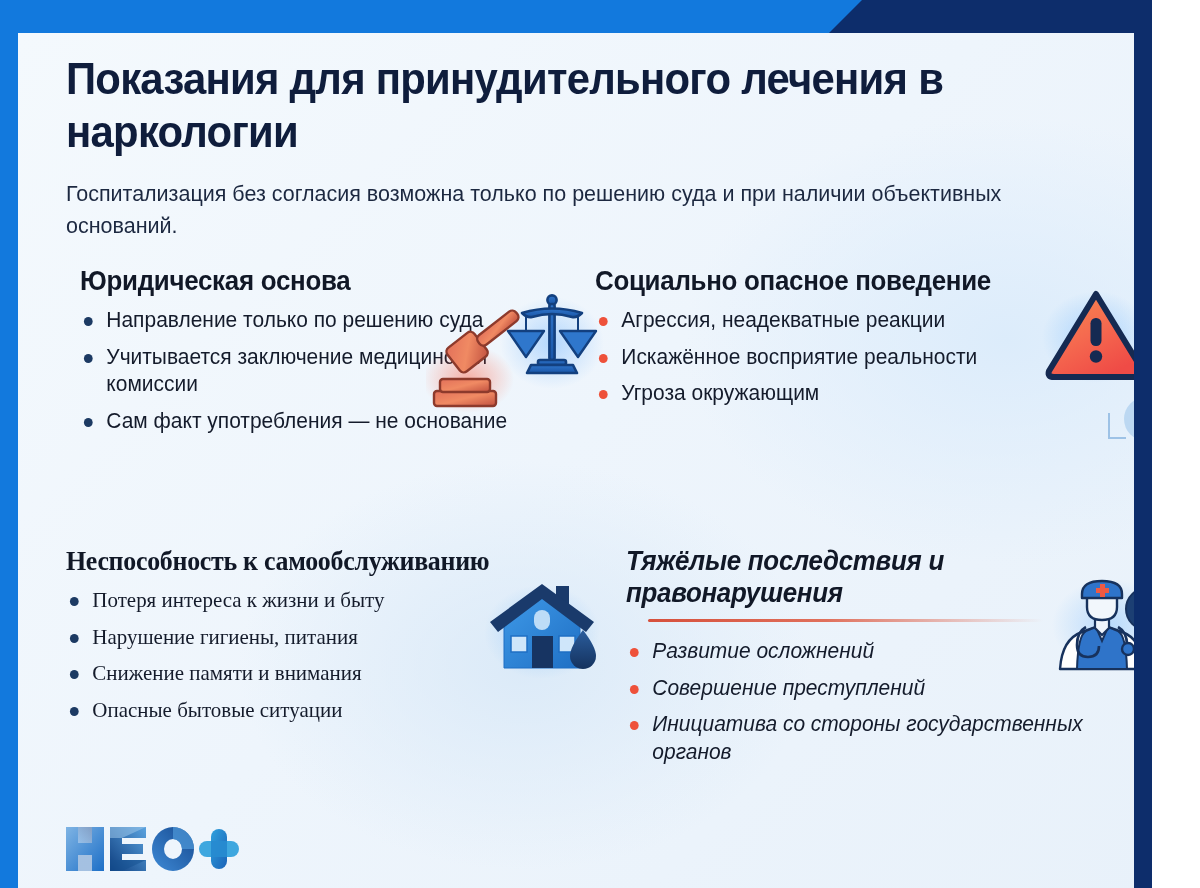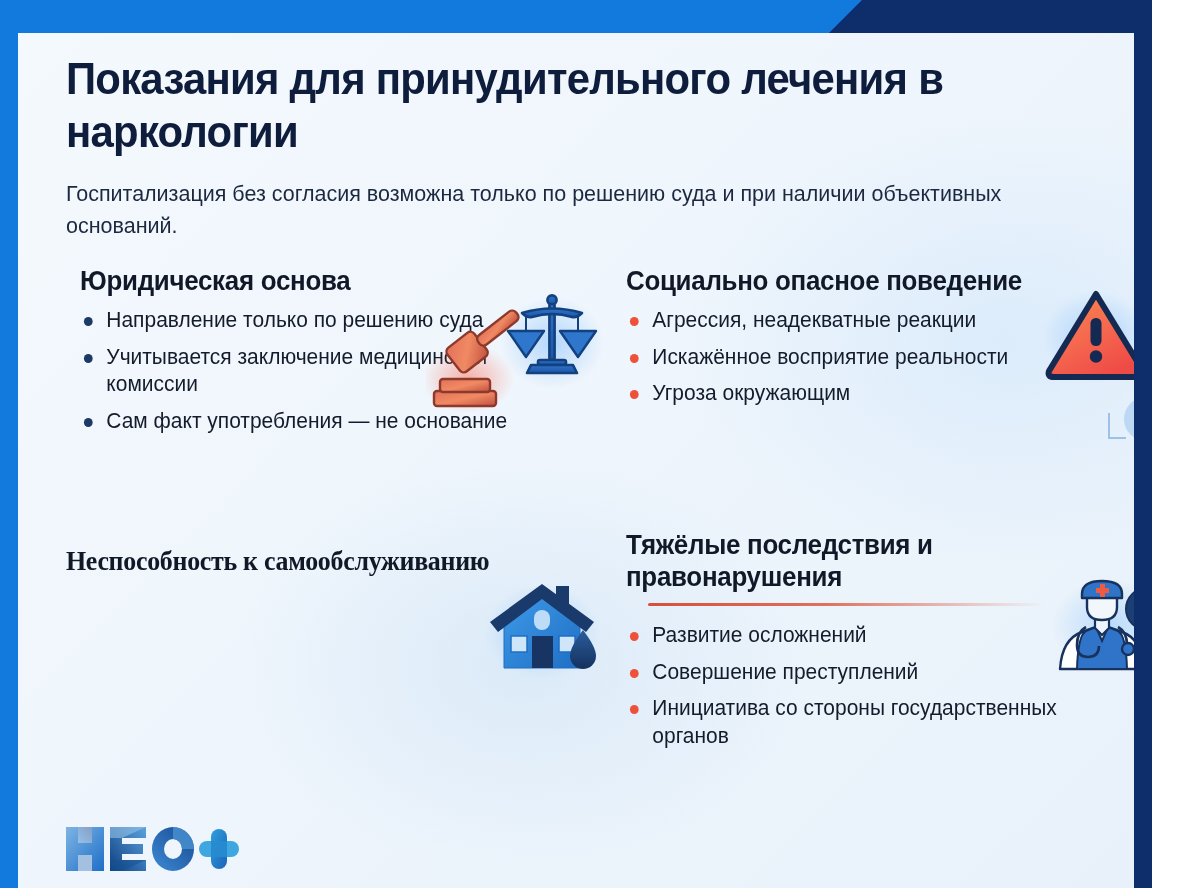--- a/index.html
+++ b/index.html
@@ -67,23 +67,23 @@
     font-size: 22.5px;
     line-height: 1.42;
     color: #1c2840;
     transform: scaleX(0.955);
     transform-origin: left top;
   }
 
   
   .block { position: absolute; }
   #blk-legal   { left: 62px;  top: 232px; width: 470px; }
-  #blk-social  { left: 608px; top: 232px; width: 470px; }
+  #blk-social  { left: 577px; top: 232px; width: 470px; }
   #blk-selfcare{ left: 48px;  top: 512px; width: 470px; font-family: Liberation Serif, serif; }
-  #blk-consq   { left: 608px; top: 496px; width: 470px; }
+  #blk-consq   { left: 608px; top: 512px; width: 470px; font-style: italic; }
 
   .blk-title {
     font-size: 27px;
     font-weight: 700;
     line-height: 1.19;
     color: #111827;
     letter-spacing: -0.3px;
     margin-bottom: 10px;
     transform: scaleX(0.96);
     transform-origin: left top;
@@ -165,20 +165,26 @@
       <div class="blk-title">Социально опасное поведение</div>
       <ul class="blk-list red-dots">
         <li><span class="dot"></span><span>Агрессия, неадекватные реакции</span></li>
         <li><span class="dot"></span><span>Искажённое восприятие реальности</span></li>
         <li><span class="dot"></span><span>Угроза окружающим</span></li>
       </ul>
     </div>
 
     <div class="block" id="blk-selfcare">
       <div class="blk-title">Неспособность к самообслуживанию</div>
+      <ul class="blk-list blue-dots">
+        <li><span class="dot"></span><span>Потеря интереса к жизни и быту</span></li>
+        <li><span class="dot"></span><span>Нарушение гигиены, питания</span></li>
+        <li><span class="dot"></span><span>Снижение памяти и внимания</span></li>
+        <li><span class="dot"></span><span>Опасные бытовые ситуации</span></li>
+      </ul>
     </div>
 
     <div class="block" id="blk-consq">
       <div class="blk-title">Тяжёлые последствия и правонарушения</div>
       <div class="sep-line"></div>
       <ul class="blk-list red-dots">
         <li><span class="dot"></span><span>Развитие осложнений</span></li>
         <li><span class="dot"></span><span>Совершение преступлений</span></li>
         <li><span class="dot"></span><span>Инициатива со стороны государственных органов</span></li>
       </ul>

